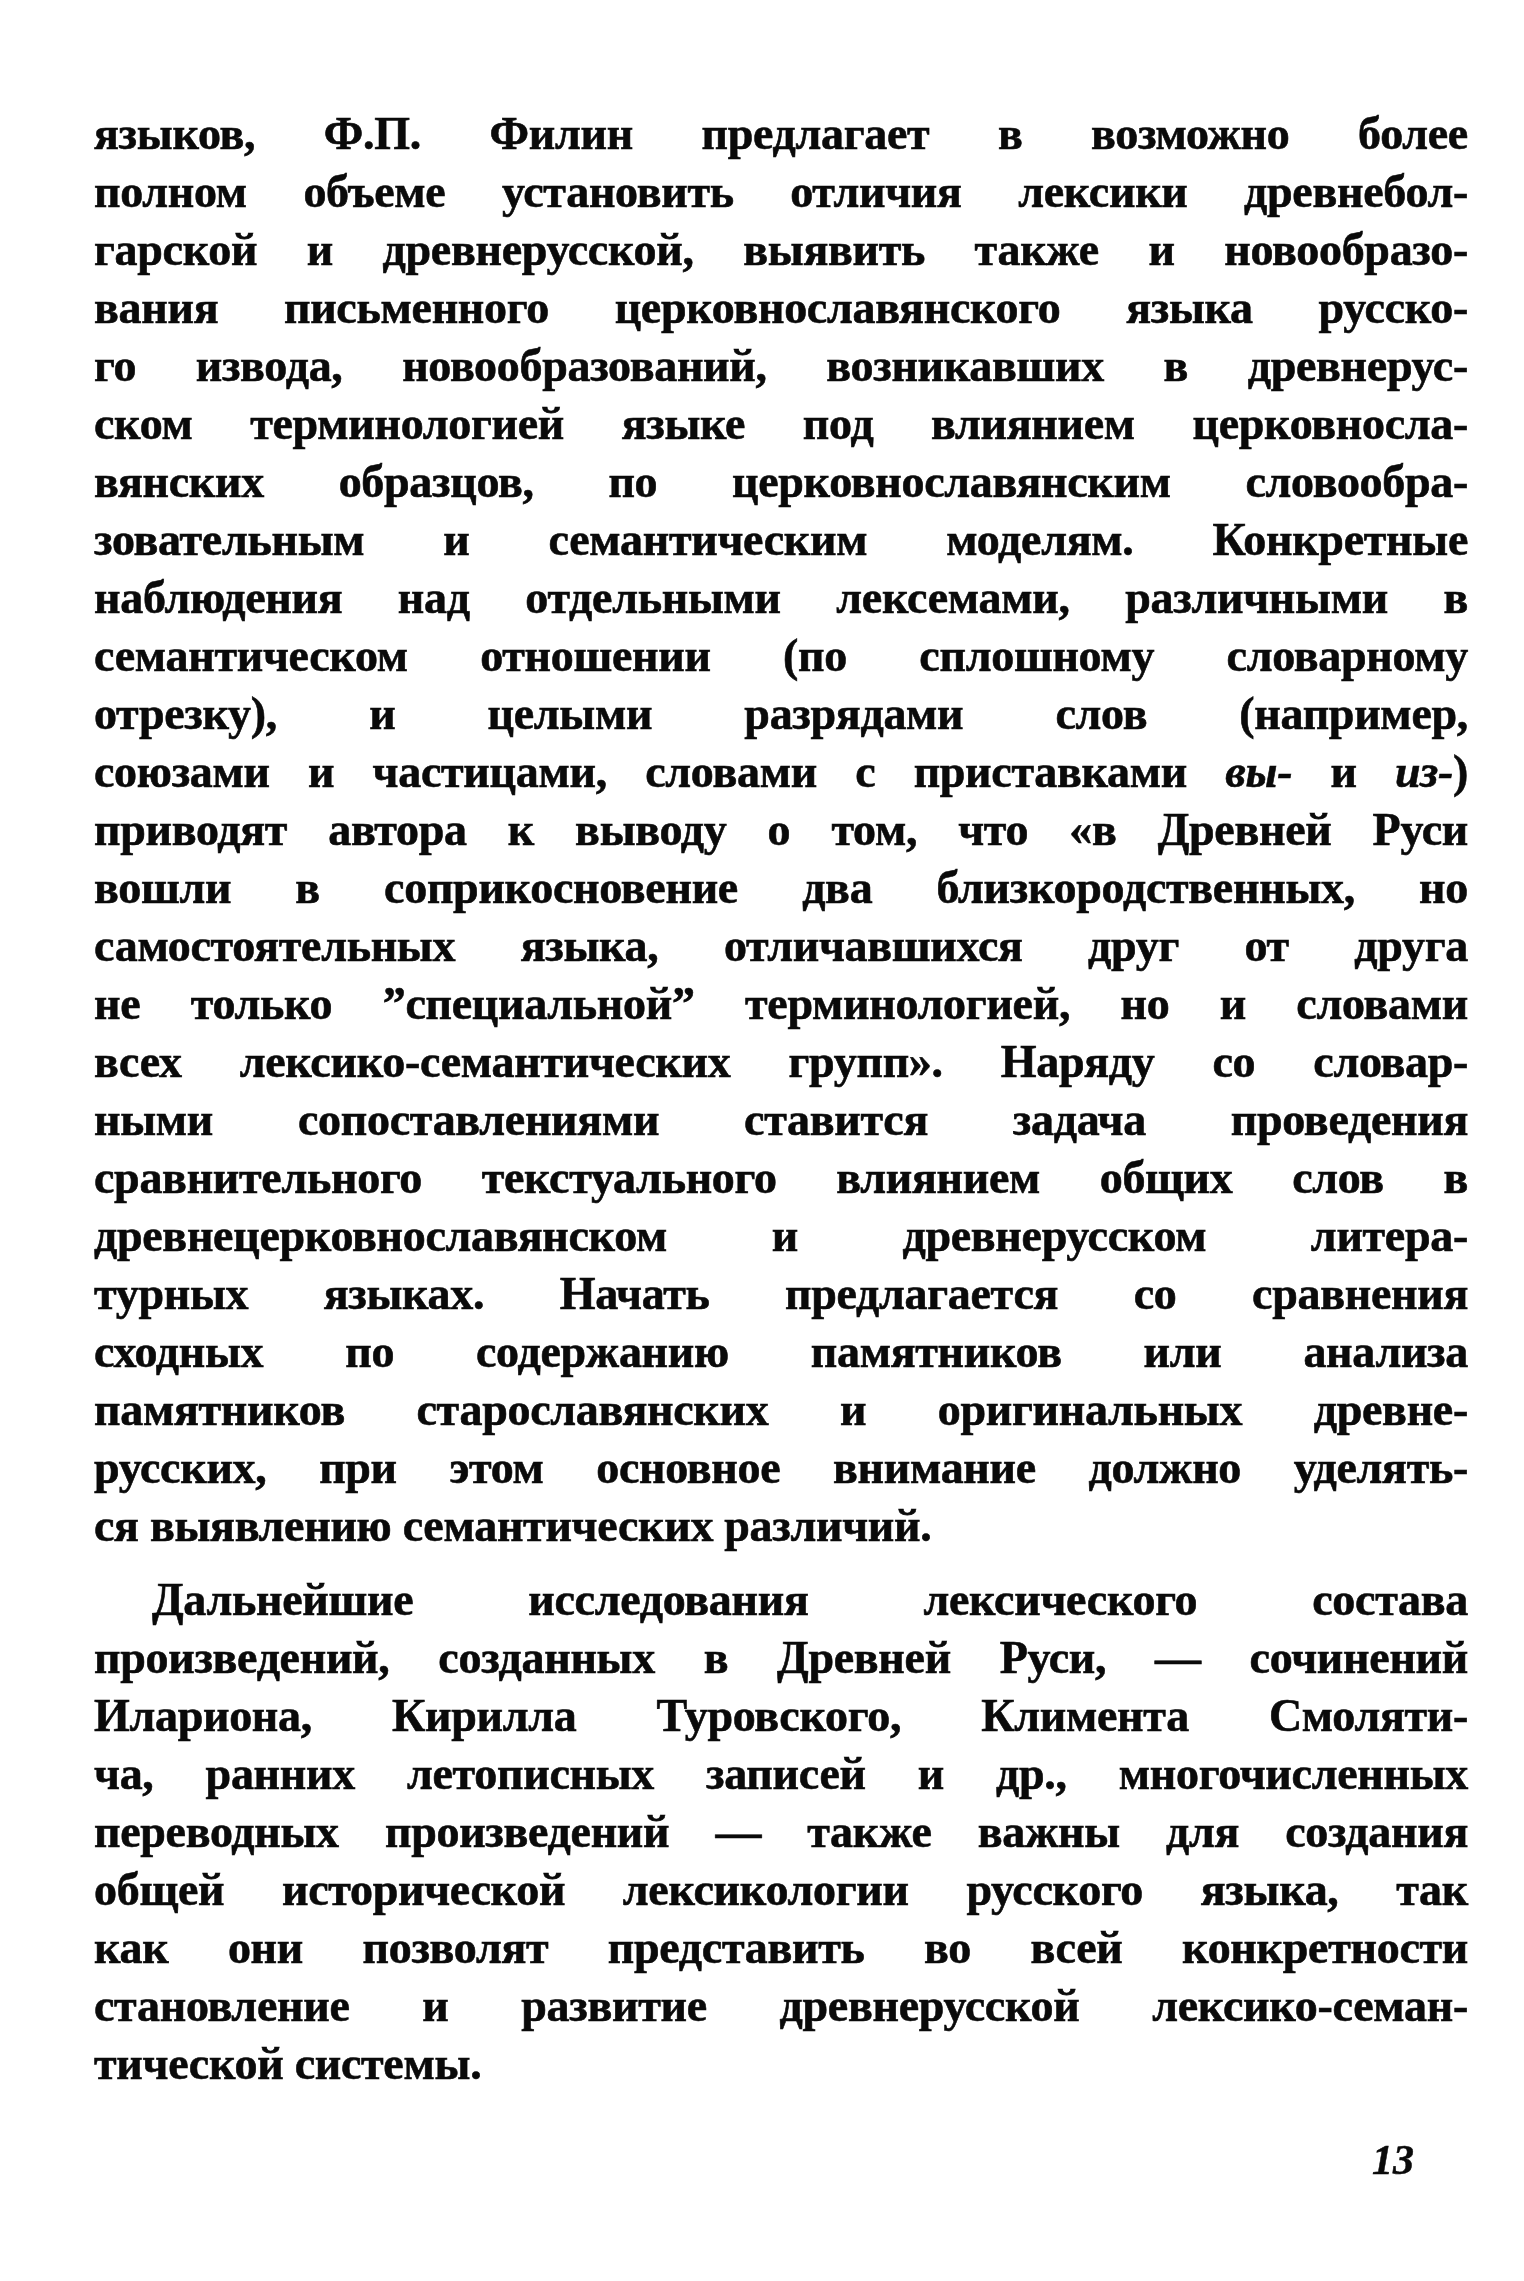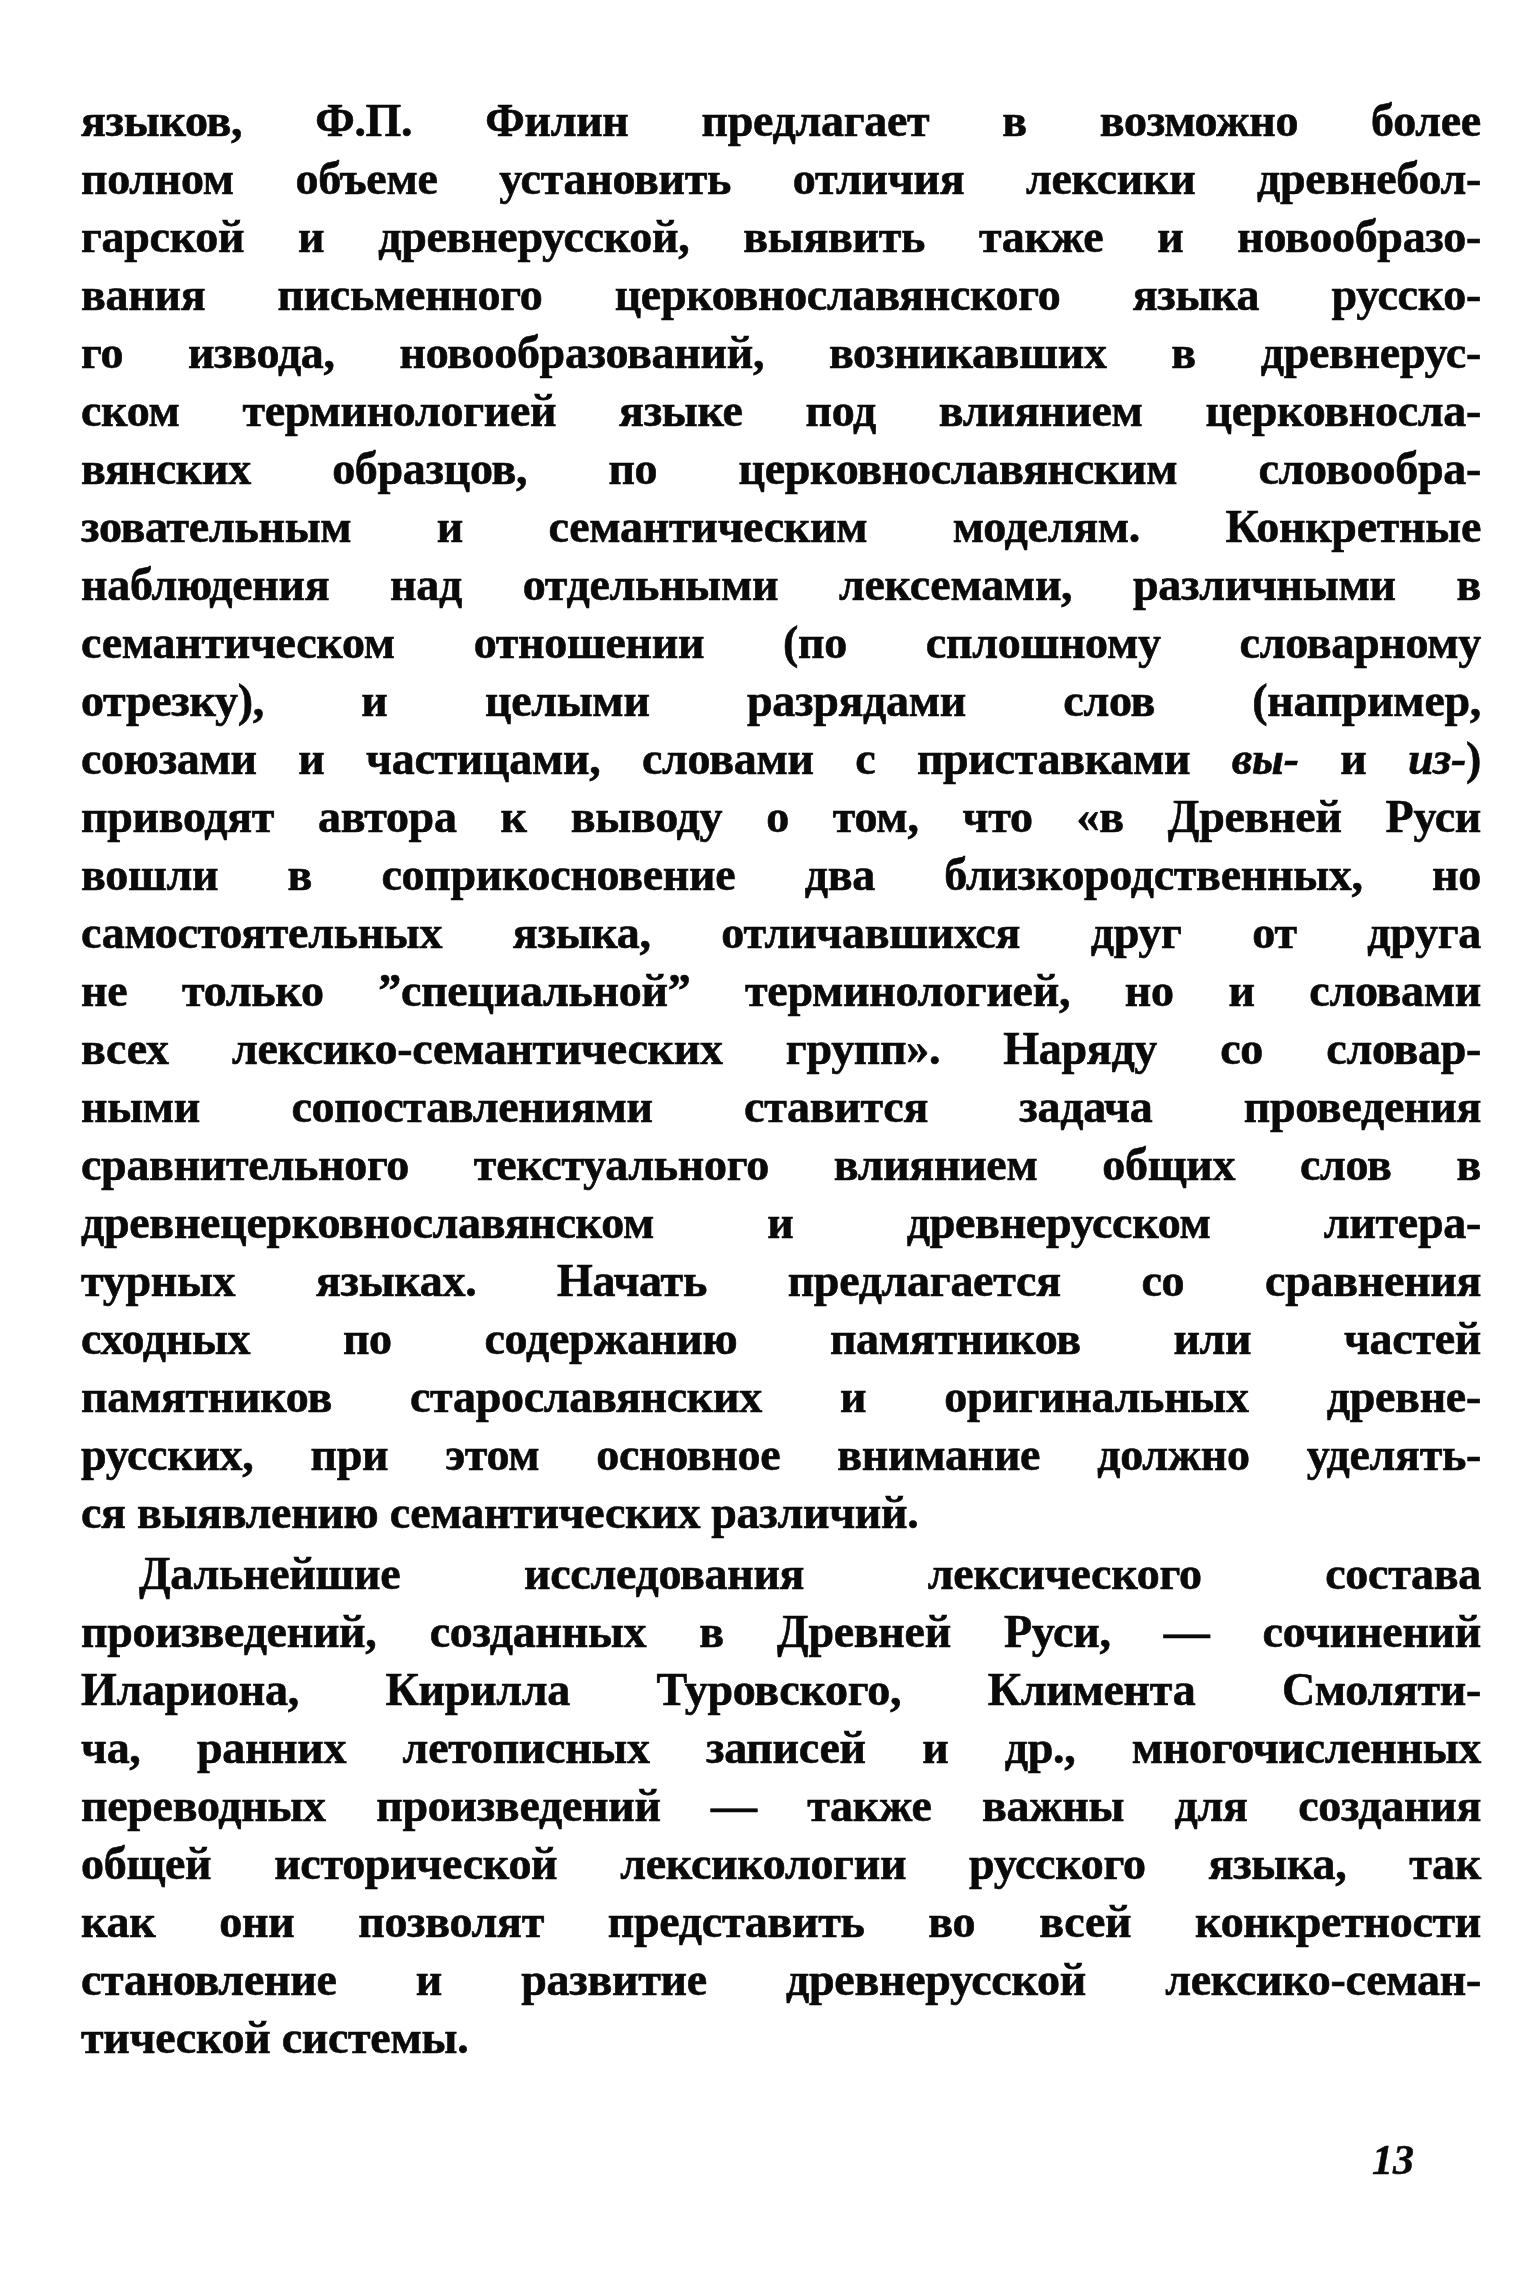--- a/index.html
+++ b/index.html
@@ -16,21 +16,21 @@
     font-family: "Liberation Serif", "DejaVu Serif", serif;
     color: #0a0a0a;
   }
   .textblock {
     position: absolute;
     left: 78px;
     top: 89px;
     width: 1406px;
   }
   .paragraph {
-    margin: 3px;
+    margin: 16px;
     padding: 0;
   }
   .line {
     font-size: 46px;
     line-height: 58px;
     height: 58px;
     font-weight: 700;
     letter-spacing: -0.3px;
     text-align: justify;
     text-align-last: justify;
@@ -78,21 +78,21 @@
         <div class="line"><span>союзами и частицами, словами с приставками </span><i>вы-</i><span> и </span><i>из-</i><span>)</span></div>
         <div class="line"><span>приводят автора к выводу о том, что «в Древней Руси</span></div>
         <div class="line"><span>вошли в соприкосновение два близкородственных, но</span></div>
         <div class="line"><span>самостоятельных языка, отличавшихся друг от друга</span></div>
         <div class="line"><span>не только ”специальной” терминологией, но и словами</span></div>
         <div class="line"><span>всех лексико-семантических групп». Наряду со словар-</span></div>
         <div class="line"><span>ными сопоставлениями ставится задача проведения</span></div>
         <div class="line"><span>сравнительного текстуального влиянием общих слов в</span></div>
         <div class="line"><span>древнецерковнославянском и древнерусском литера-</span></div>
         <div class="line"><span>турных языках. Начать предлагается со сравнения</span></div>
-        <div class="line"><span>сходных по содержанию памятников или частей</span></div>
+        <div class="line"><span>сходных по содержанию памятников или анализа</span></div>
         <div class="line"><span>памятников старославянских и оригинальных древне-</span></div>
         <div class="line"><span>русских, при этом основное внимание должно уделять-</span></div>
         <div class="line last"><span>ся выявлению семантических различий.</span></div>
       </div>
       <div class="paragraph">
         <div class="line indent"><span>Дальнейшие исследования лексического состава</span></div>
         <div class="line"><span>произведений, созданных в Древней Руси, — сочинений</span></div>
         <div class="line"><span>Илариона,  Кирилла Туровского, Климента Смоляти-</span></div>
         <div class="line"><span>ча, ранних летописных записей и др., многочисленных</span></div>
         <div class="line"><span>переводных произведений — также важны для создания</span></div>

